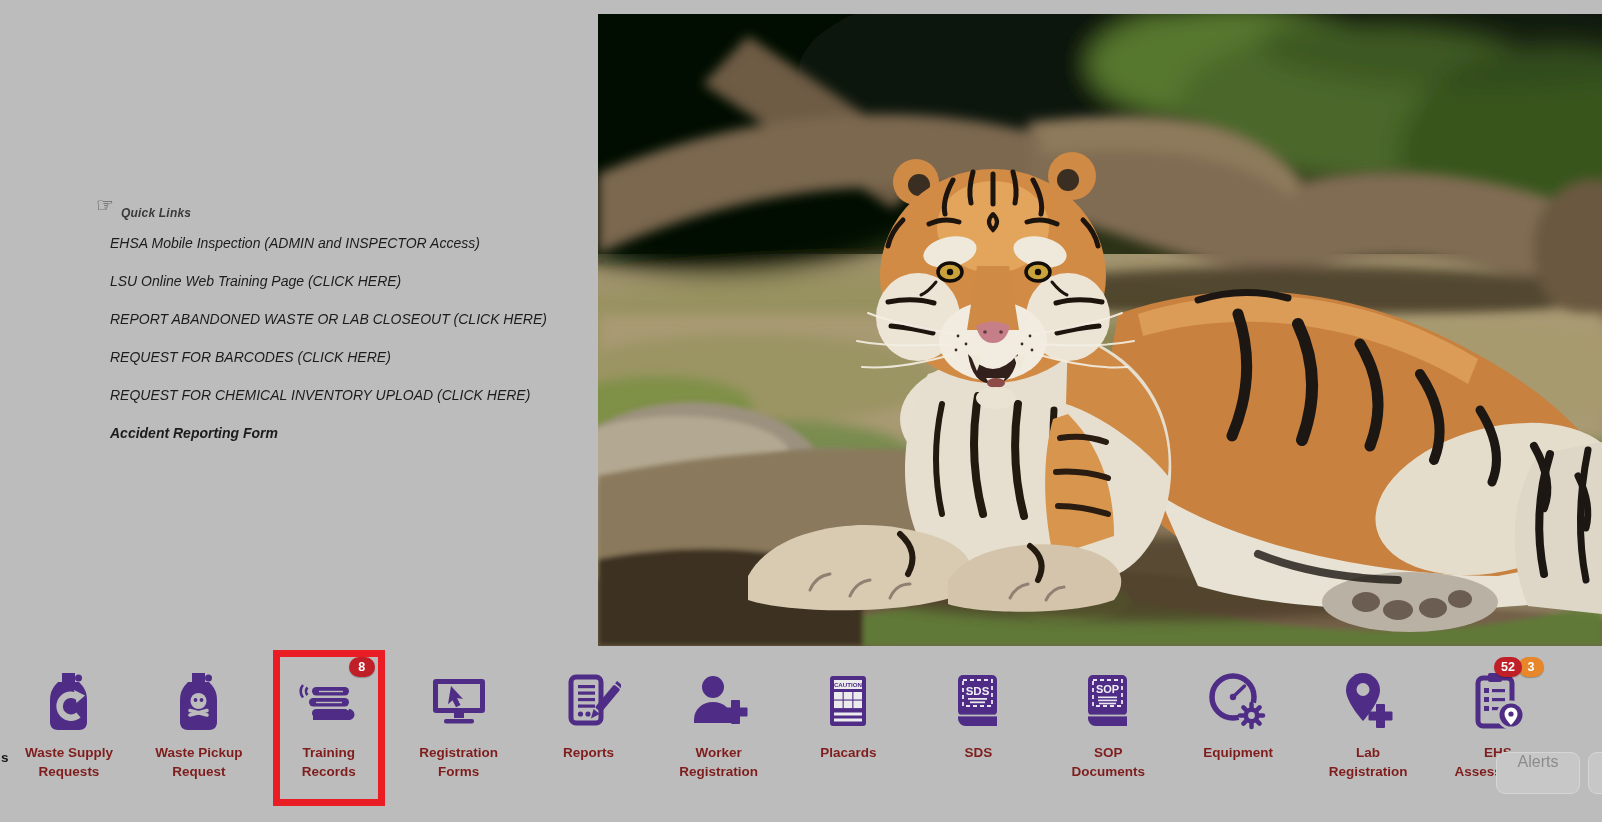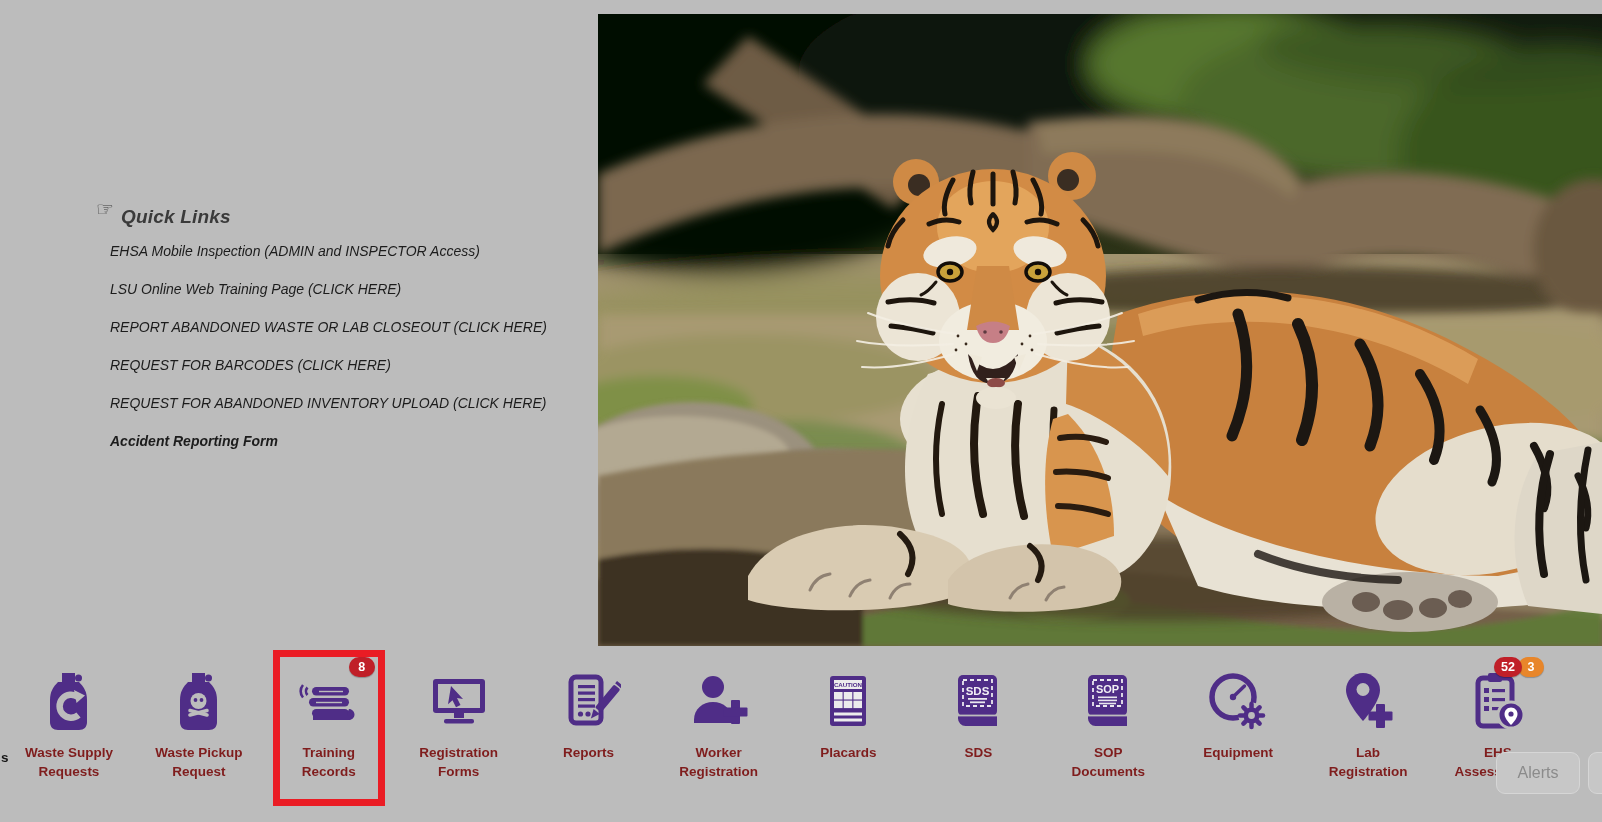--- a/index.html
+++ b/index.html
@@ -7,39 +7,39 @@
   .stage{position:relative;width:1602px;height:822px;overflow:hidden;background:#bcbcbc;}
 
   
   .hero{position:absolute;left:598px;top:14px;width:1004px;height:632px;margin:0;}
   .hero svg{width:100%;height:100%;display:block;}
 
   
   .quick-links{position:absolute;left:96px;top:190px;width:560px;}
   .ql-header{display:flex;align-items:center;gap:7px;margin-bottom:15px;color:#3a3a3a;}
   .ql-icon{font-size:20px;line-height:1;}
-  .ql-title{font-style:italic;font-size:19px;font-weight:600;letter-spacing:.2px;margin-top:16px;}
+  .ql-title{font-style:italic;font-size:12px;font-weight:600;letter-spacing:.2px;margin-top:16px;}
   .ql-link{display:block;font-style:italic;font-size:14px;color:#1c1c1c;margin:0 0 22px 14px;line-height:16px;text-decoration:none;cursor:pointer;}
   .ql-link.bold{font-weight:700;}
 
   
   .dock{position:absolute;left:21px;top:670px;width:1525px;display:flex;justify-content:space-between;}
   .dock-item{position:relative;width:96px;text-align:center;cursor:pointer;flex:0 0 96px;}
   .icon-wrap{position:relative;width:64px;height:64px;margin:0 auto;}
   .module-icon .sym{width:64px;height:64px;display:block;color:#4f2d87;}
   .dock-label{margin-top:9px;font-size:13.5px;font-weight:700;color:#7f1d1d;line-height:19px;}
   .badges{position:absolute;top:-13px;right:-14px;display:flex;z-index:3;}
   .badge{min-width:12px;padding:2.5px 7px;border-radius:11px;font-size:12.5px;font-weight:700;color:#fff;line-height:15px;text-align:center;font-family:"Liberation Sans",sans-serif;}
   .badge.red{background:#c01f28;position:relative;z-index:2;box-shadow:0 1px 1px rgba(0,0,0,.25);}
   .badge.orange{background:#e8862a;margin-left:-4px;z-index:1;box-shadow:0 1px 1px rgba(0,0,0,.25);}
   .hl-box{position:absolute;left:-8px;top:-20px;width:112px;height:156px;border:7px solid #ea1c24;box-sizing:border-box;pointer-events:none;z-index:2;}
 
   .edge-fragment{position:absolute;left:1px;top:750px;font-size:13.5px;font-weight:700;color:#161616;}
 
-  .alerts-btn{position:absolute;left:1496px;top:752px;width:84px;height:42px;background:#c7c7c7;border:1px solid #d6d6d6;border-radius:9px;display:flex;align-items:center;justify-content:center;font-size:16px;color:#8b8b8b;z-index:6;box-sizing:border-box;cursor:pointer;}
+  .alerts-btn{position:absolute;left:1496px;top:752px;width:84px;height:42px;background:#c7c7c7;border:1px solid #d6d6d6;border-radius:9px;display:flex;align-items:flex-start;justify-content:center;font-size:16px;color:#8b8b8b;z-index:6;box-sizing:border-box;cursor:pointer;}
   .partial-btn{position:absolute;left:1588px;top:752px;width:40px;height:42px;background:#c7c7c7;border:1px solid #d6d6d6;border-radius:9px;z-index:6;box-sizing:border-box;cursor:pointer;}
 </style>
 </head>
 <body>
 
 <div class="stage">
 
   <section class="quick-links">
     <div class="ql-header">
       <span class="ql-icon">☞</span>
@@ -47,21 +47,21 @@
     </div>
 
       <a class="ql-link normal">EHSA Mobile Inspection (ADMIN and INSPECTOR Access)</a>
 
       <a class="ql-link normal">LSU Online Web Training Page (CLICK HERE)</a>
 
       <a class="ql-link normal">REPORT ABANDONED WASTE OR LAB CLOSEOUT (CLICK HERE)</a>
 
       <a class="ql-link normal">REQUEST FOR BARCODES (CLICK HERE)</a>
 
-      <a class="ql-link normal">REQUEST FOR ABANDONED INVENTORY UPLOAD (CLICK HERE)</a>
+      <a class="ql-link normal">REQUEST FOR CHEMICAL INVENTORY UPLOAD (CLICK HERE)</a>
 
       <a class="ql-link bold">Accident Reporting Form</a>
 
   </section>
 
   <figure class="hero" aria-label="Photo of a tiger lying on dry dirt ground in front of a large fallen log with blurred green foliage behind">
     <svg viewBox="0 0 1004 632" preserveAspectRatio="none">
       <defs>
         <filter id="bBig" x="-30%" y="-30%" width="160%" height="160%">
             <feGaussianBlur stdDeviation="12"></feGaussianBlur>

